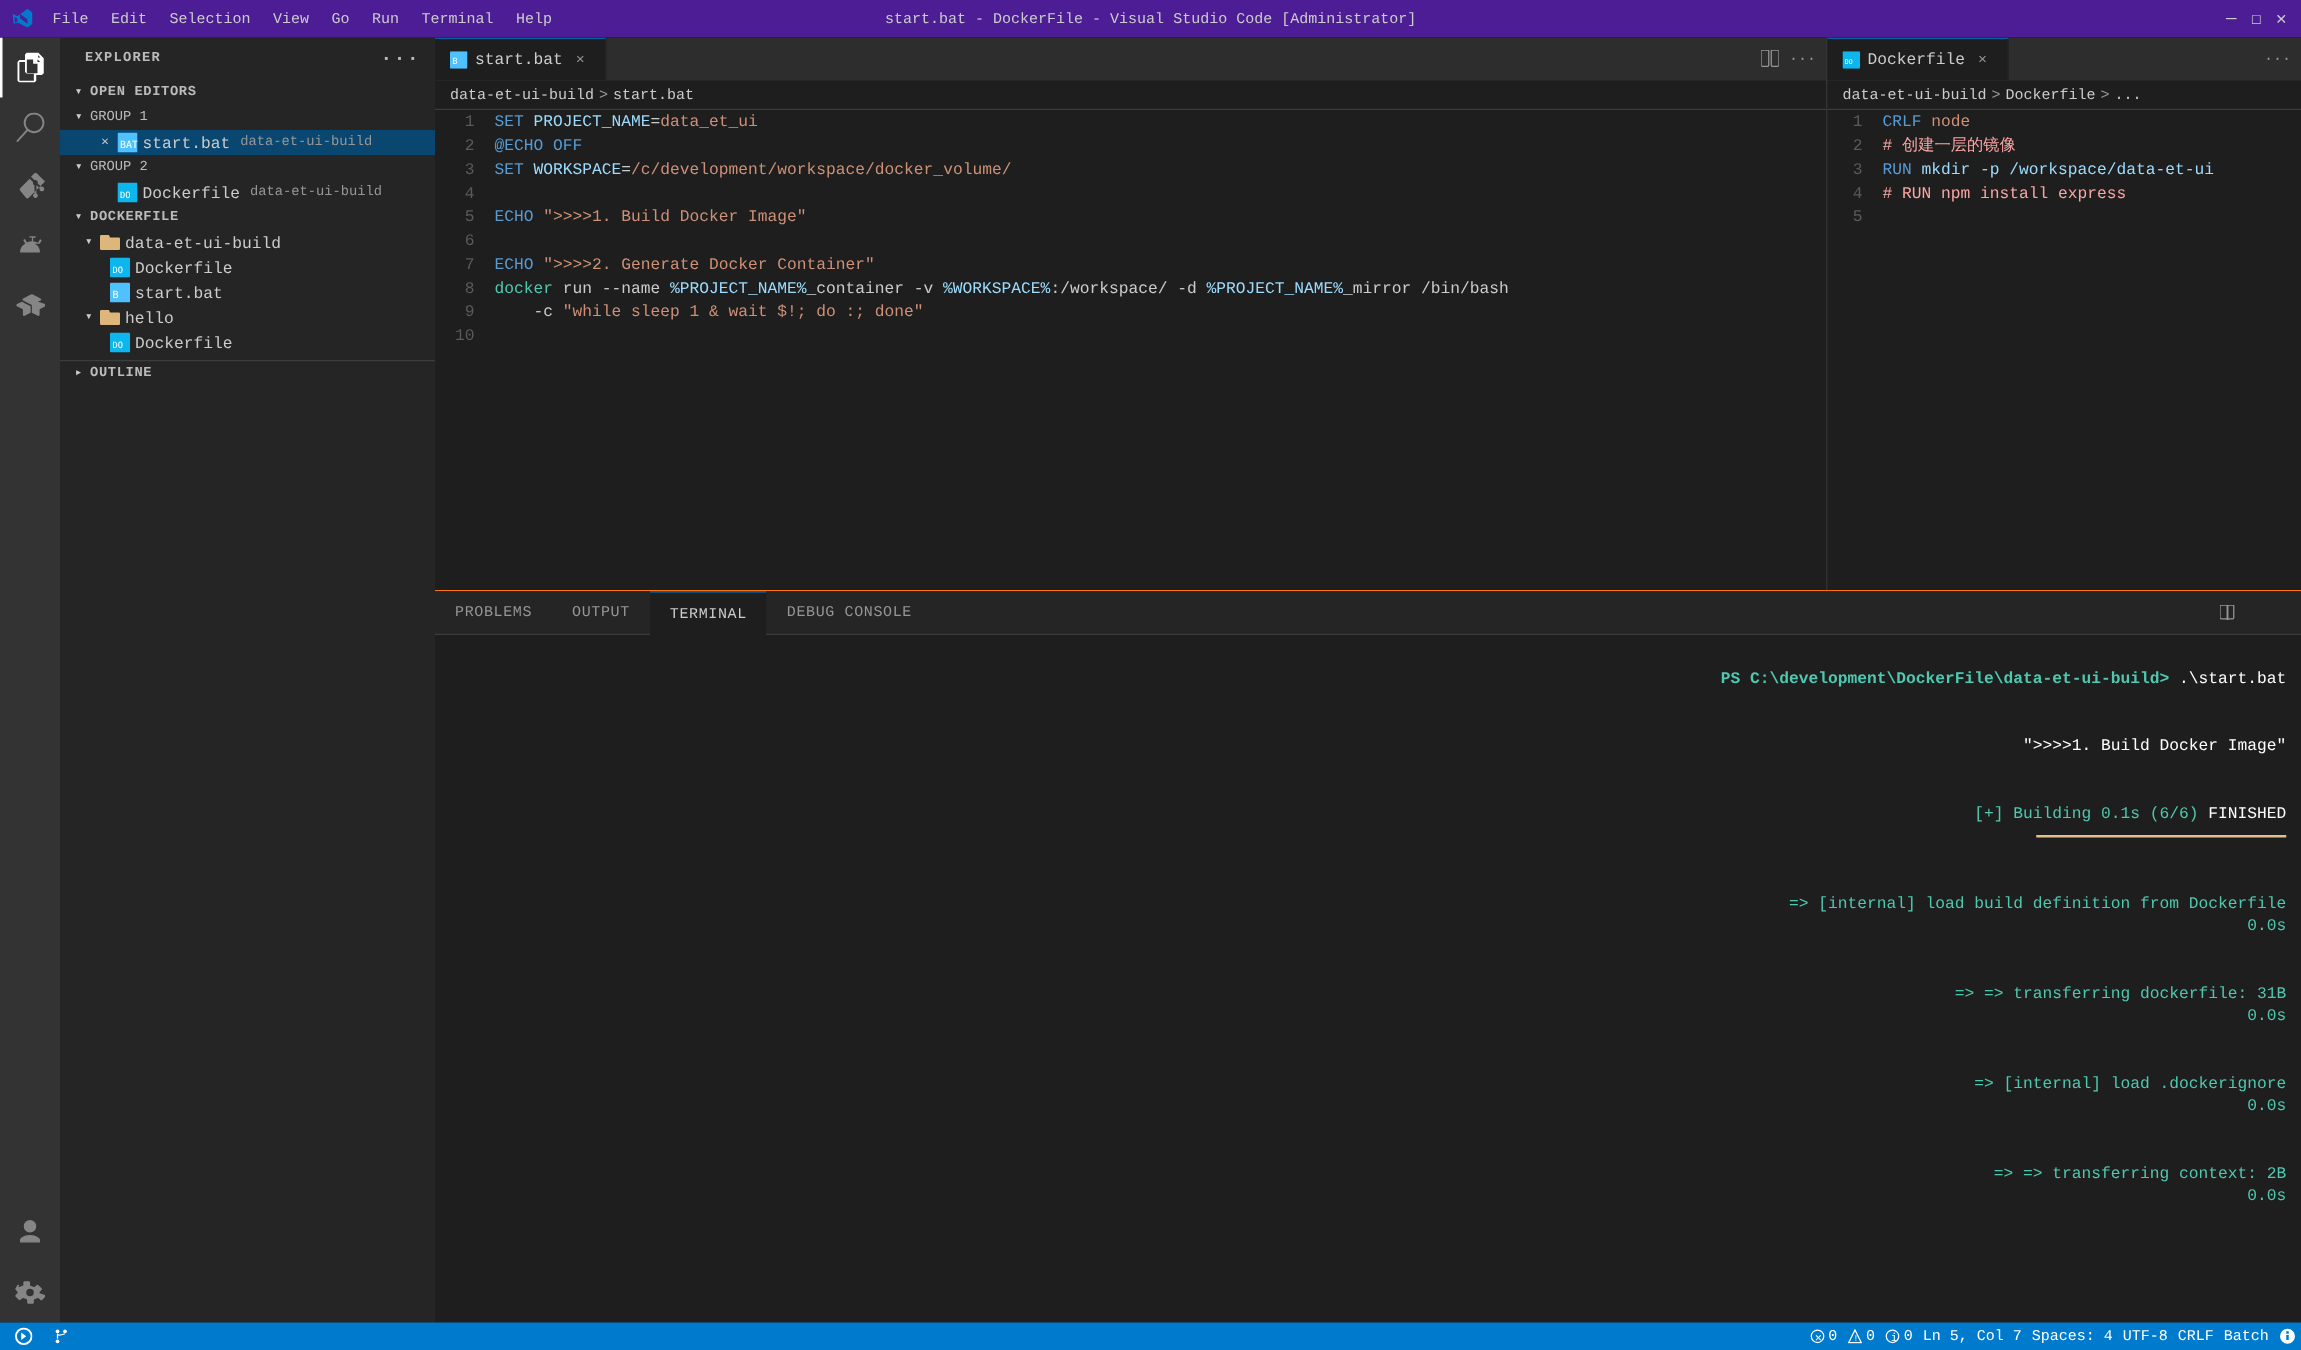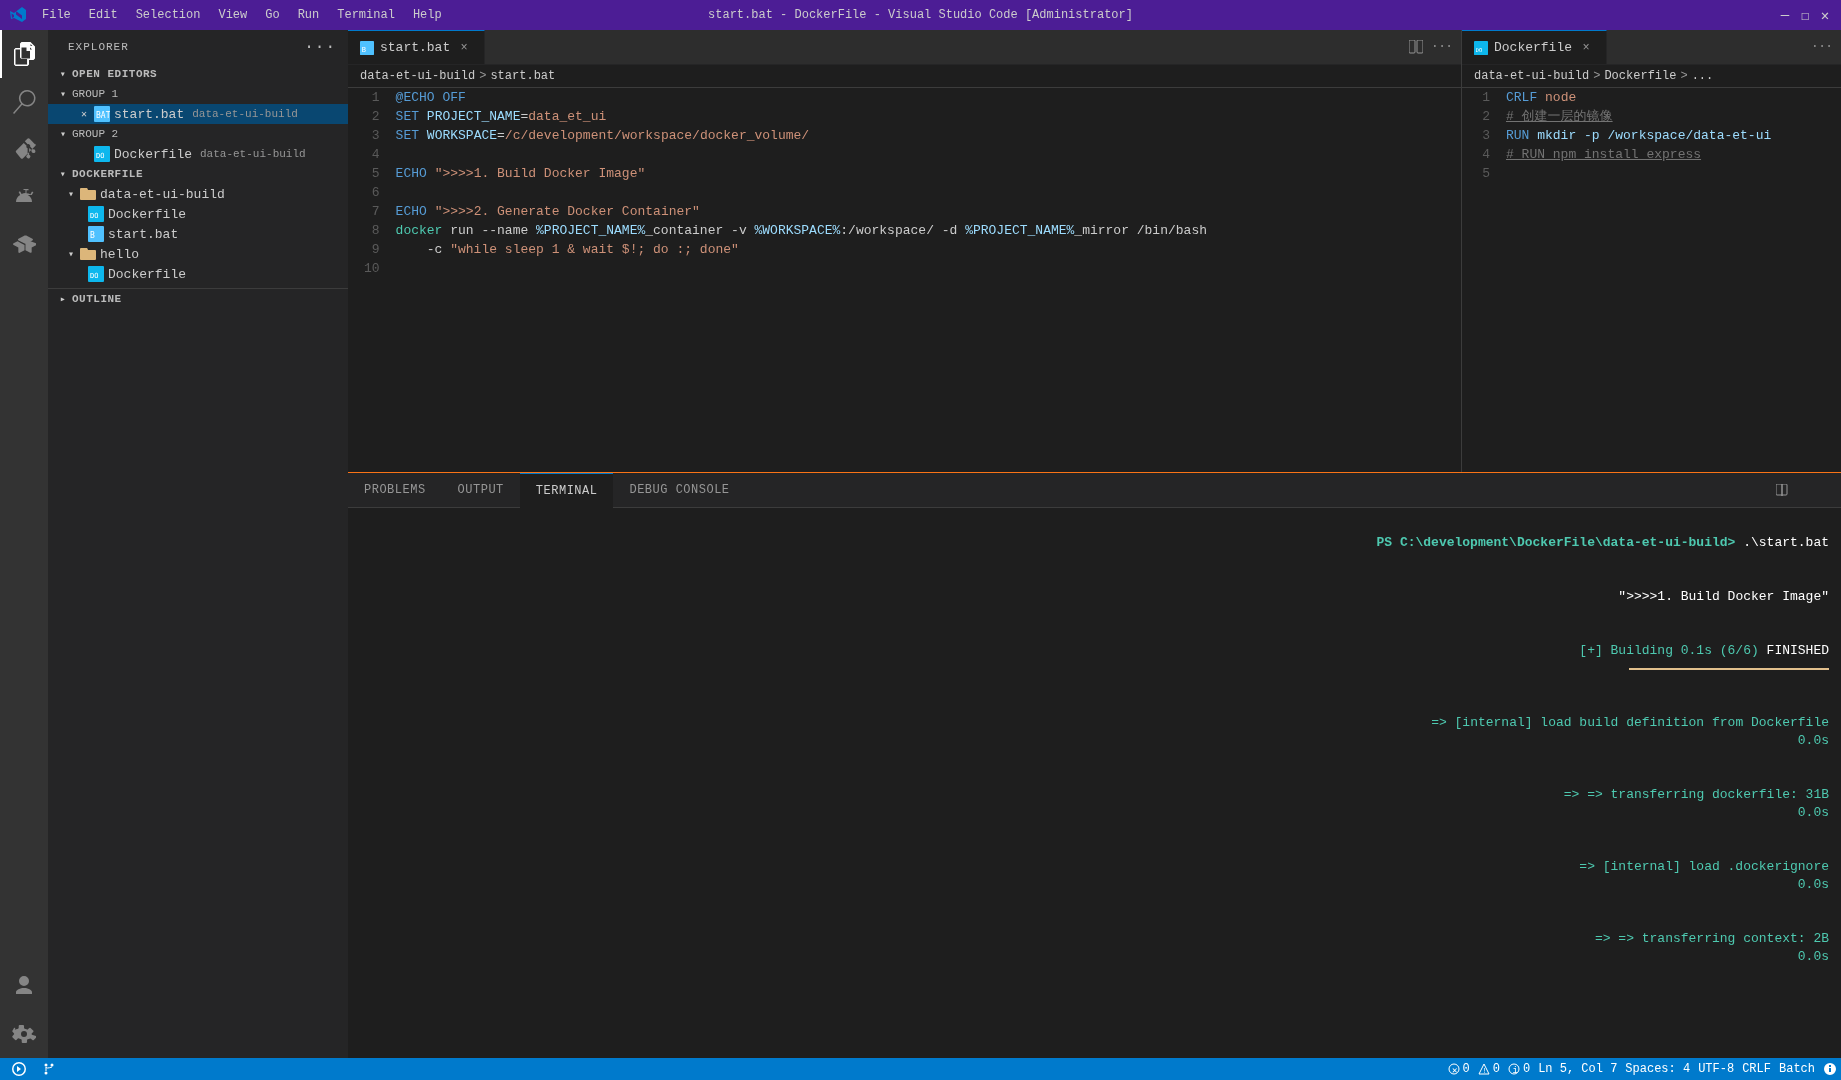--- a/index.html
+++ b/index.html
@@ -111,21 +111,21 @@
       flex-shrink: 0;
       overflow: hidden;
     }
     #sidebar-header {
       display: flex;
       justify-content: space-between;
       align-items: center;
       padding: 8px 12px 8px 20px;
       color: #bbbbbb;
       font-size: 11px;
-      font-weight: 400;
+      font-weight: 700;
       letter-spacing: 1px;
       text-transform: uppercase;
     }
     #sidebar-content {
       flex: 1;
       overflow-y: auto;
       overflow-x: hidden;
     }
     .sidebar-section {
       user-select: none;
@@ -445,21 +445,21 @@
 
     
     ::-webkit-scrollbar { width: 8px; height: 8px; }
     ::-webkit-scrollbar-track { background: #1e1e1e; }
     ::-webkit-scrollbar-thumb { background: #424242; }
 
     
     .docker-from { color: #569cd6; }
     .docker-val { color: #ce9178; }
     .docker-run { color: #569cd6; }
-    .docker-comment { color: #737373; text-decoration: underline; }
+    .docker-comment { color: #fca5a5; }
     .docker-path { color: #9cdcfe; }
   </style>
 </head>
 <body>
 
 <div id="titlebar">
   <div id="titlebar-left">
     <svg width="16" height="16" viewBox="0 0 16 16">
       <path fill="#007acc" d="M12 0L4 6 0 4l1 8 3-1 8 4 4-3V3l-4-3zM4 10l-2 1-.5-4.5L4 8v2zm8 2l-6-4.5V4l6 4.5V12z"></path>
     </svg>
@@ -659,22 +659,22 @@
               <div class="line-number">4</div>
               <div class="line-number">5</div>
               <div class="line-number">6</div>
               <div class="line-number">7</div>
               <div class="line-number">8</div>
               <div class="line-number">9</div>
               <div class="line-number"></div>
               <div class="line-number">10</div>
             </div>
             <div class="code-lines">
+              <div class="code-line"><span class="kw">SET</span> <span class="var">PROJECT_NAME</span>=<span class="str">data_et_ui</span></div>
               <div class="code-line"><span class="kw">@ECHO OFF</span></div>
-              <div class="code-line"><span class="kw">SET</span> <span class="var">PROJECT_NAME</span>=<span class="str">data_et_ui</span></div>
               <div class="code-line"><span class="kw">SET</span> <span class="var">WORKSPACE</span>=<span class="str">/c/development/workspace/docker_volume/</span></div>
               <div class="code-line"> </div>
               <div class="code-line"><span class="kw">ECHO</span> <span class="str">"&gt;&gt;&gt;&gt;1. Build Docker Image"</span></div>
               <div class="code-line"> </div>
               <div class="code-line"><span class="kw">ECHO</span> <span class="str">"&gt;&gt;&gt;&gt;2. Generate Docker Container"</span></div>
               <div class="code-line"><span class="cmd">docker</span> run --name <span class="var">%PROJECT_NAME%</span>_container -v <span class="var">%WORKSPACE%</span>:/workspace/ -d <span class="var">%PROJECT_NAME%</span>_mirror /bin/bash</div>
               <div class="code-line">    -c <span class="str">"while sleep 1 &amp; wait $!; do :; done"</span></div>
               <div class="code-line"> </div>
             </div>
           </div>

